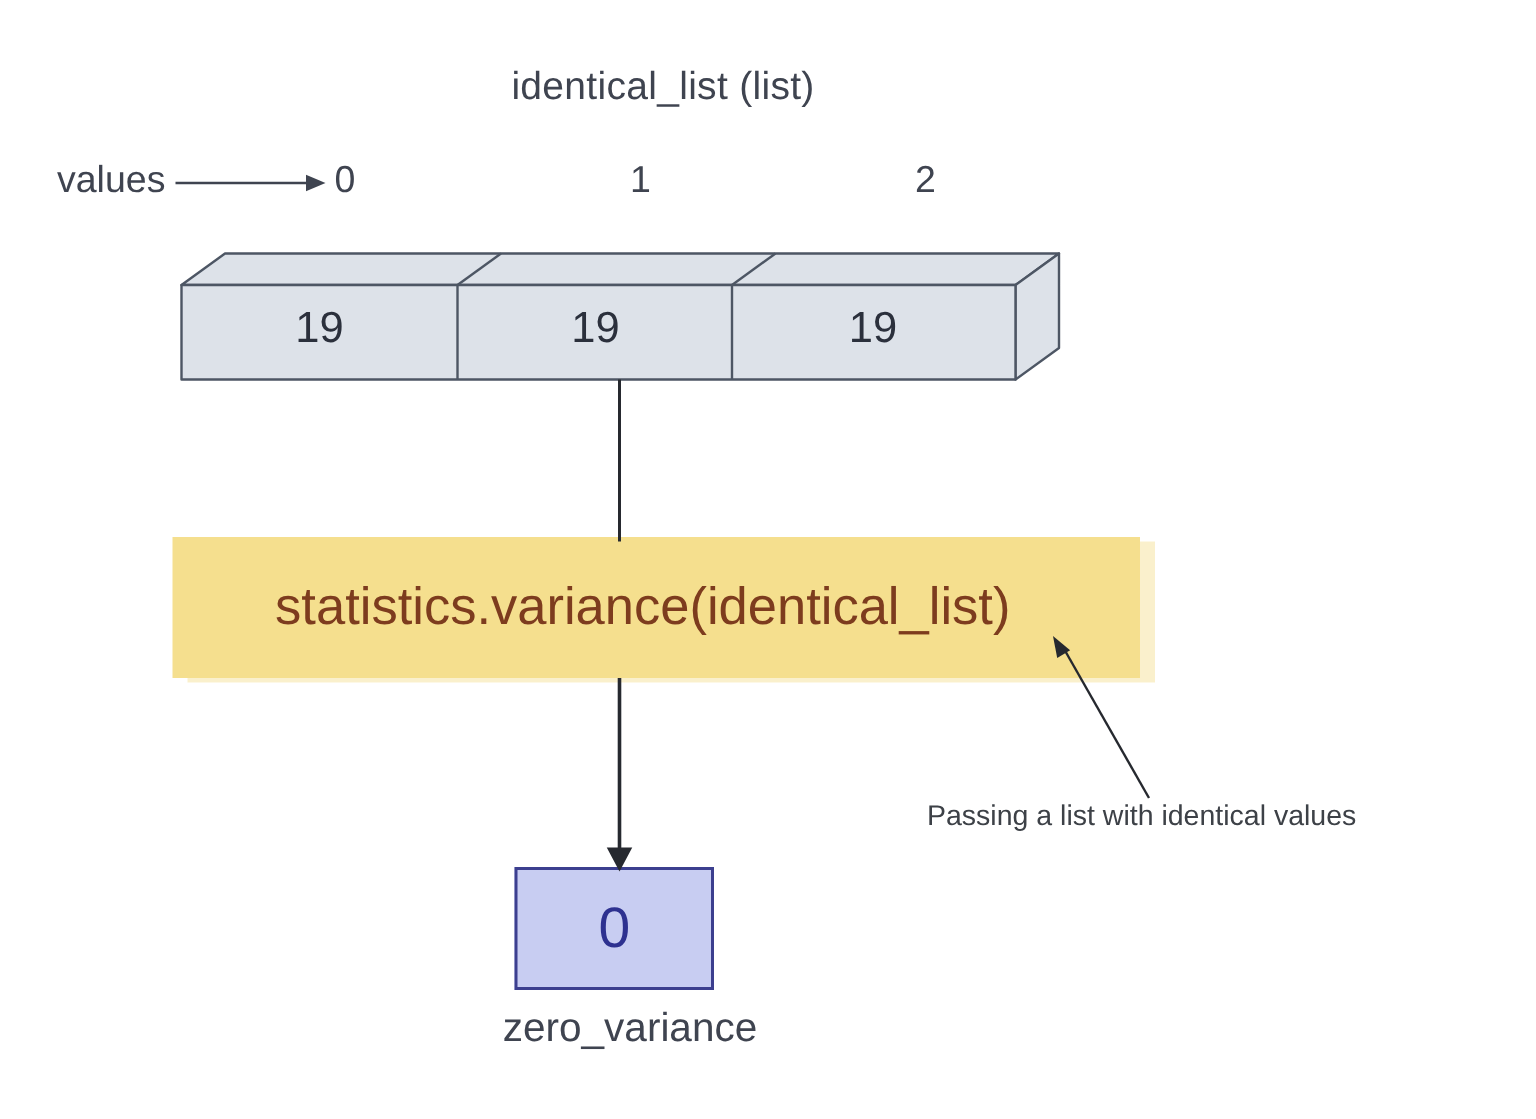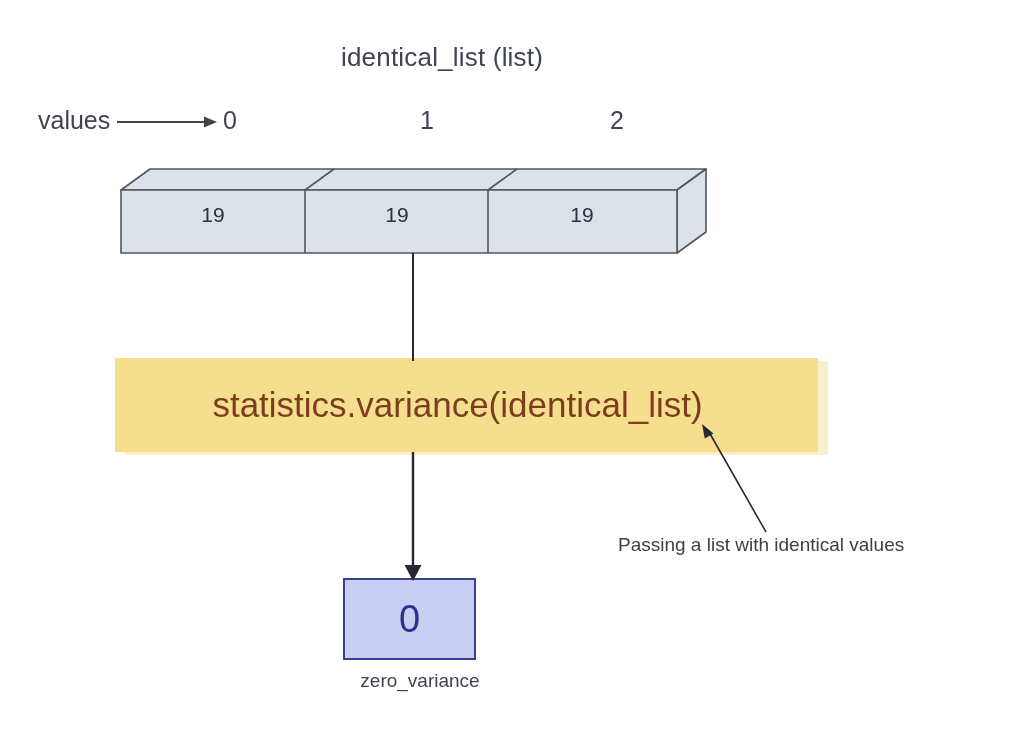--- a/index.html
+++ b/index.html
@@ -15,37 +15,37 @@
   .canvas{position:relative;width:1024px;height:746px;background:#ffffff;overflow:hidden;padding-left:28px;}
   .layer-svg{position:absolute;left:0;top:0;z-index:2;}
   .txt{position:absolute;color:var(--label-text);z-index:3;white-space:nowrap;}
   .center{text-align:center;}
 
   .title{left:142px;top:42px;width:600px;font-size:26px;letter-spacing:0.2px;}
   .index-label{left:38px;top:106px;font-size:25px;}
   .idx{top:106px;width:60px;font-size:25px;}
   .idx0{left:200px;} .idx1{left:397px;} .idx2{left:587px;}
 
-  .cellval{top:203px;width:120px;font-size:21px;color:var(--value-text);}
+  .cellval{top:203px;width:120px;font-size:29px;color:var(--value-text);}
   .cv0{left:153px;} .cv1{left:337px;} .cv2{left:522px;}
 
   .watermark{left:535px;top:307px;width:200px;font-size:23px;color:var(--watermark-text);}
 
-  .func-box{position:absolute;left:115px;top:358px;width:703px;height:94px;z-index:1;
+  .func-box{position:absolute;left:115px;top:358px;width:645px;height:94px;z-index:1;
     background:var(--highlight-bg);
     box-shadow:10px 3px 0 0 rgba(244,222,142,0.45);
     display:flex;align-items:center;justify-content:center;padding-right:18px;}
   .func-box span{font-size:35px;color:var(--code-text);white-space:nowrap;}
 
   .result-box{position:absolute;left:343px;top:578px;width:133px;height:82px;z-index:1;
     background:var(--result-bg);border:2px solid var(--result-border);
     display:flex;align-items:center;justify-content:center;}
   .result-box span{font-size:38px;color:var(--result-text);}
 
-  .result-label{left:320px;top:670px;width:200px;font-size:19px;}
+  .result-label{left:320px;top:670px;width:200px;font-size:27px;}
   .annotation{left:618px;top:534px;font-size:19px;color:#3d4147;}
 </style>
 </head>
 <body>
 
 <div class="canvas">
 
   <svg class="layer-svg" width="1024" height="746" viewBox="0 0 1024 746">
 
     <g style="fill:var(--cell-fill);stroke:var(--cell-border);stroke-width:1.6;stroke-linejoin:round;">

